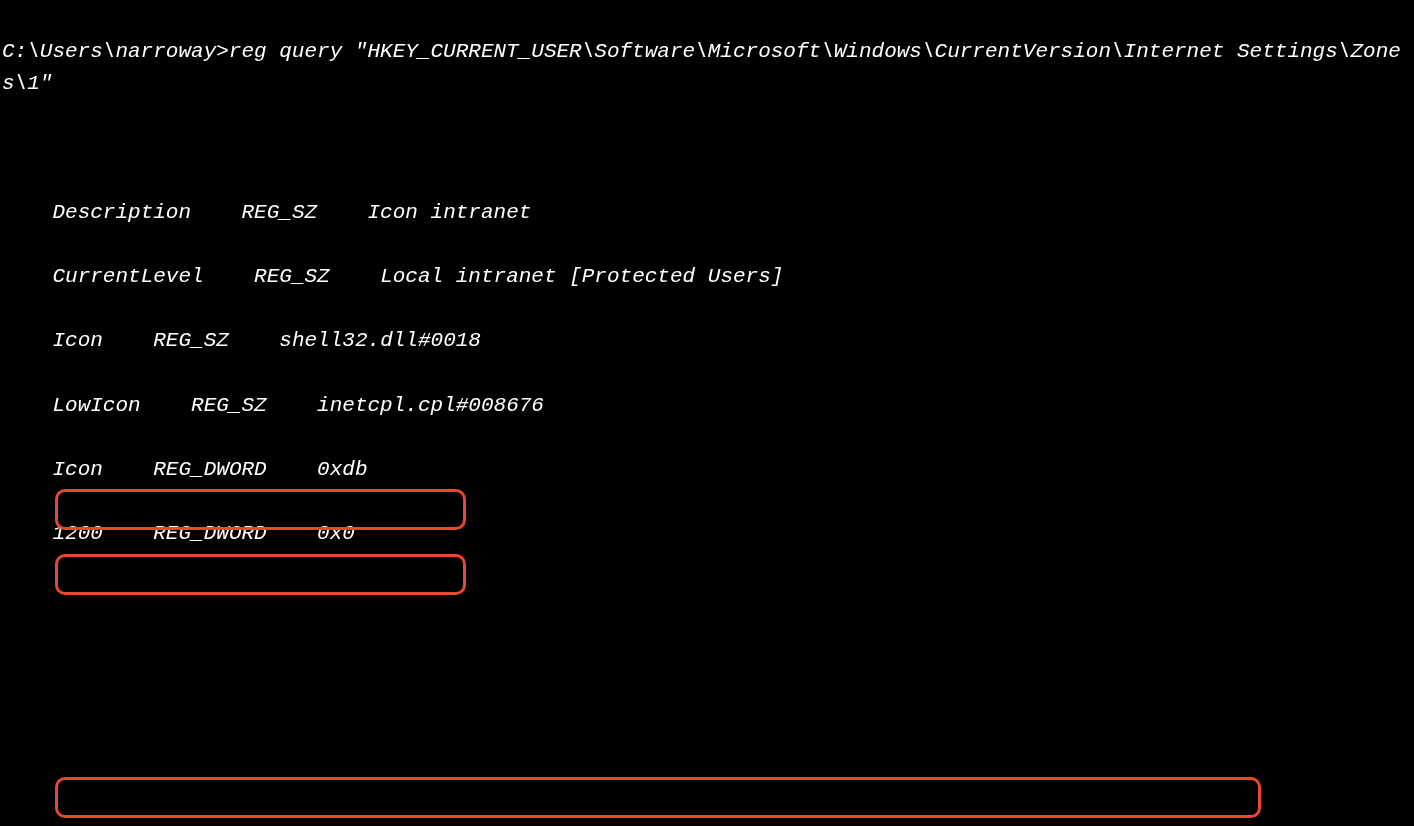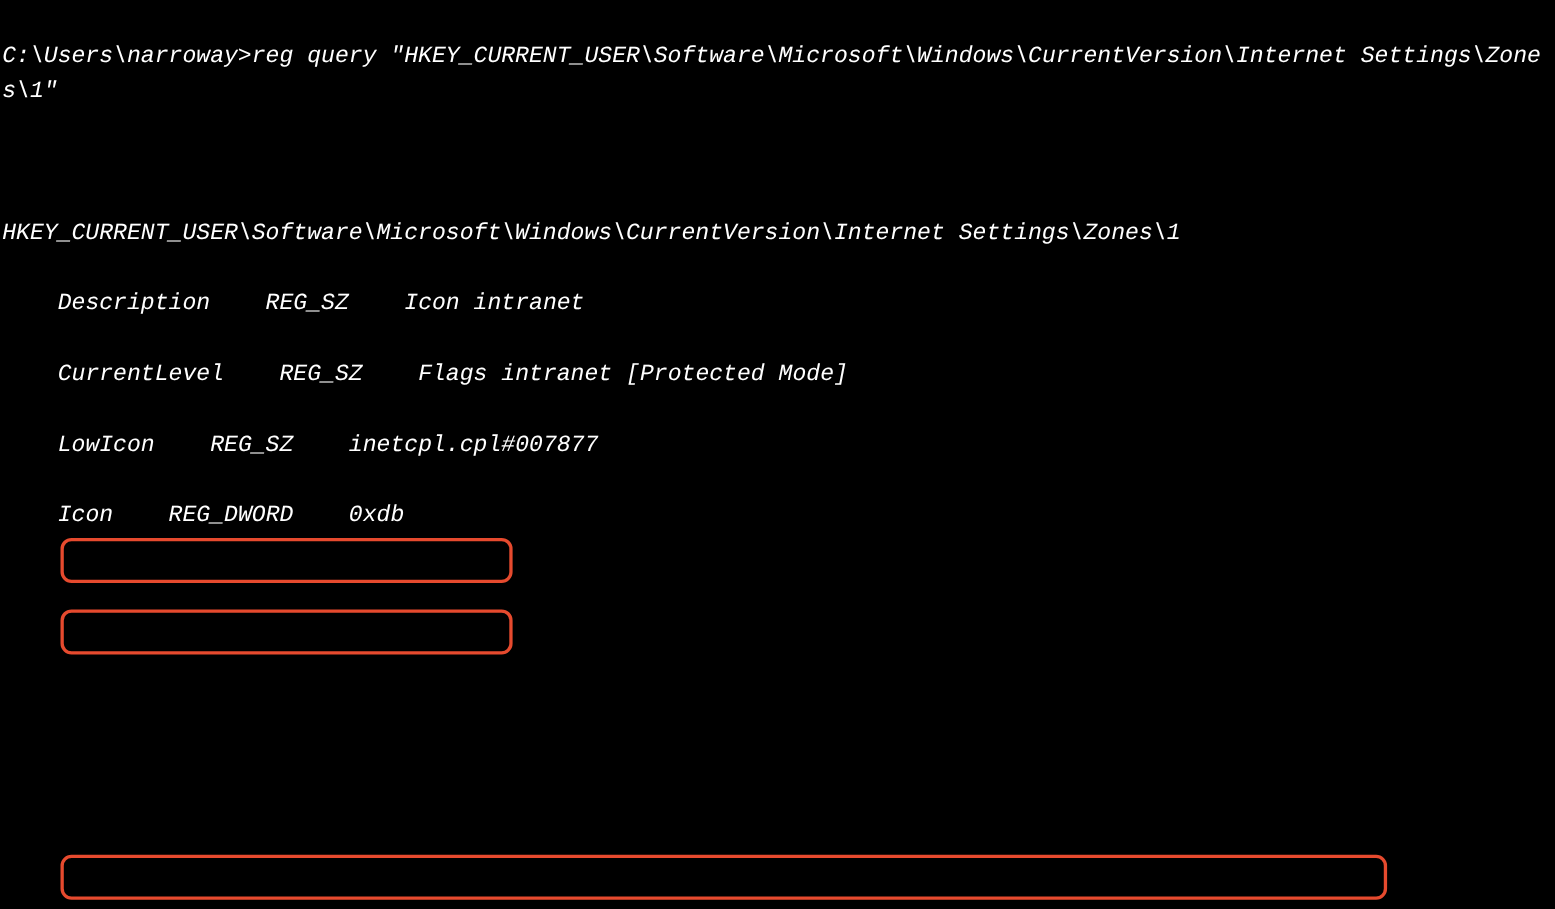--- a/index.html
+++ b/index.html
@@ -27,25 +27,26 @@
     border-radius: 10px;
     pointer-events: none;
   }
 </style>
 </head>
 <body>
 
 <div class="terminal">
 <span class="line"><span>C:\Users\narroway&gt;</span><span>reg query "HKEY_CURRENT_USER\Software\Microsoft\Windows\CurrentVersion\Internet Settings\Zones\1"</span></span>
 <span class="line"> </span>
-<span class="line">HKEY_CURRENT_USER\Software\Microsoft\Windows\CurrentVersion\Internet Settings\Zones\1</span>
 <span class="line">    <span>Description</span>    <span>REG_SZ</span>    <span>Icon intranet</span></span>
-<span class="line">    <span>CurrentLevel</span>    <span>REG_SZ</span>    <span>Flags intranet [Protected Mode]</span></span>
-<span class="line">    <span>LowIcon</span>    <span>REG_SZ</span>    <span>inetcpl.cpl#007877</span></span>
+<span class="line">    <span>CurrentLevel</span>    <span>REG_SZ</span>    <span>Local intranet [Protected Users]</span></span>
+<span class="line">    <span>Icon</span>    <span>REG_SZ</span>    <span>shell32.dll#0018</span></span>
+<span class="line">    <span>LowIcon</span>    <span>REG_SZ</span>    <span>inetcpl.cpl#008676</span></span>
 <span class="line">    <span>Icon</span>    <span>REG_DWORD</span>    <span>0xdb</span></span>
+<span class="line">    <span>1200</span>    <span>REG_DWORD</span>    <span>0x0</span></span>
 
 
 
 
 
 
 
 
 
 

